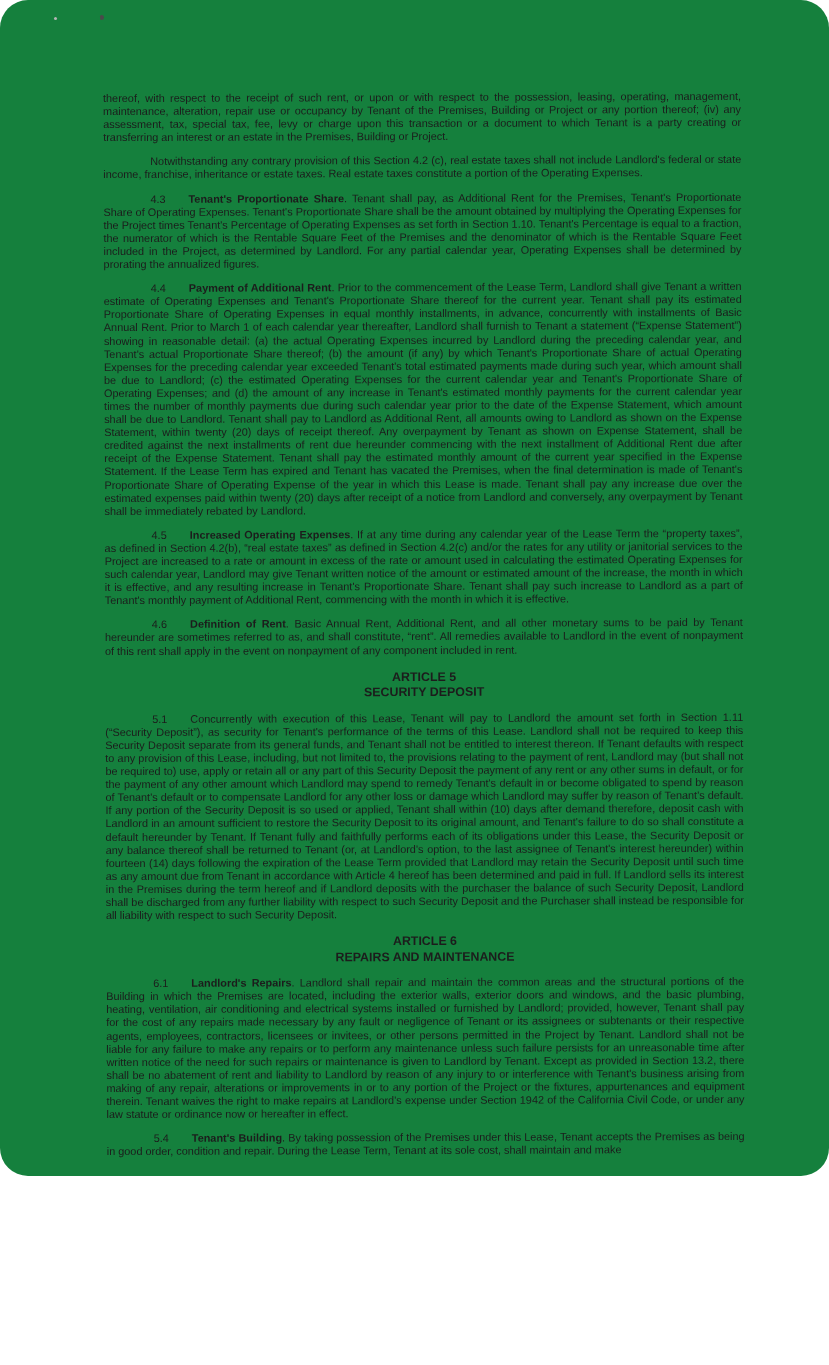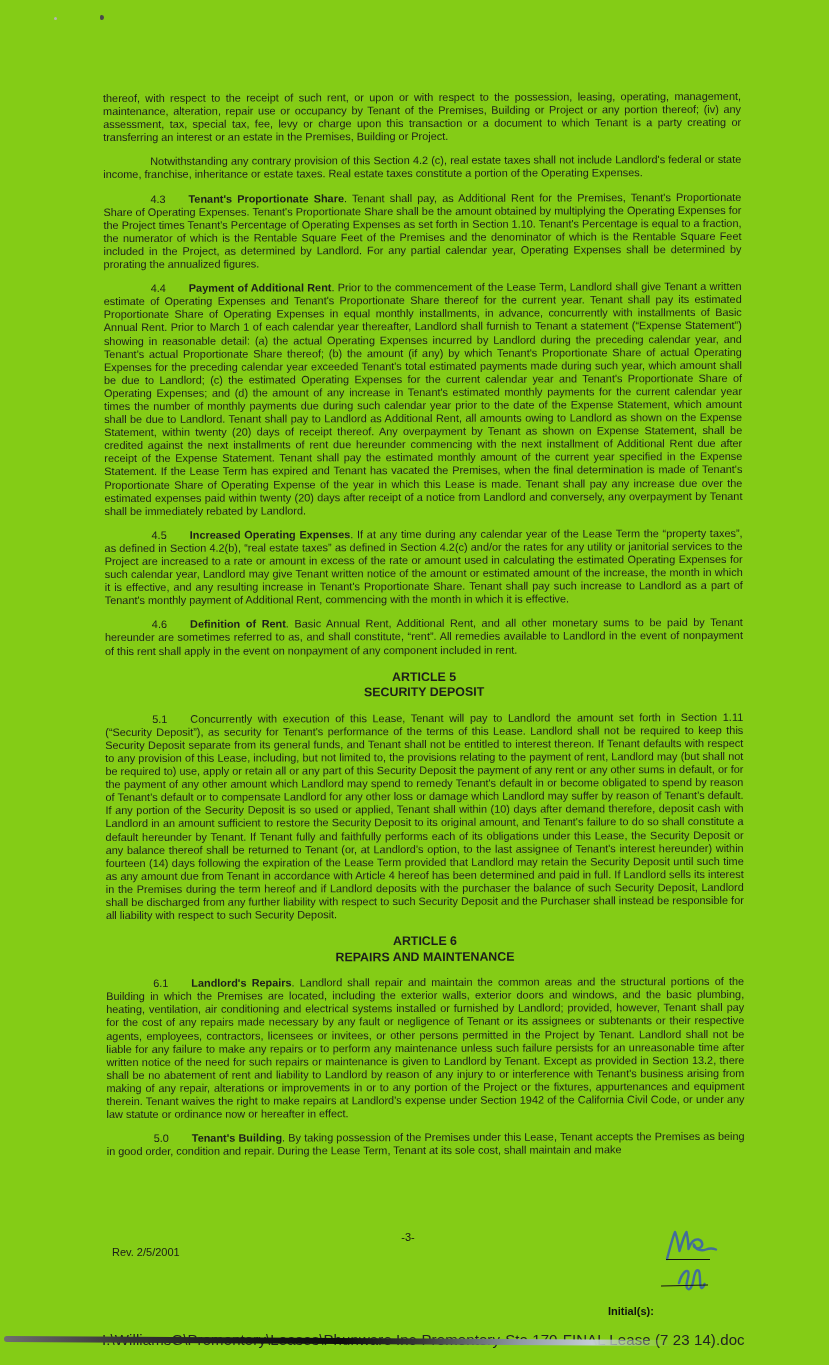--- a/index.html
+++ b/index.html
@@ -1,20 +1,21 @@
 <!DOCTYPE html>
 <html><head>
 <meta charset="utf-8">
 <style>
   html,body { margin:0; padding:0; background:#ffffff; }
   .page {
-    position:relative; width:829px; height:1365px;
-    background:#84cc16; overflow:hidden;
+    position:relative; width:829px; height:1176px;
+    background:#15803d; overflow:hidden;
     font-family:"Liberation Sans","DejaVu Sans",sans-serif;
     color:#1d1d1d;
+    border-radius:28px;
   }
   .content {
     position:absolute; left:103px; top:91px; width:638px;
     font-size:10.9px; line-height:13.1px; text-align:justify;
     transform:rotate(-0.2deg); transform-origin:50% 0;
     color:#1c1c1c;
   }
   .content p { margin:0; }
   .content p + p, .content .article + p { margin-top:11px; }
   .indent, .sect { text-indent:47px; }
@@ -76,21 +77,21 @@
 
     <p class="sect"><span class="num">5.1</span><span class="tab"></span><span>Concurrently with execution of this Lease, Tenant will pay to Landlord the amount set forth in Section 1.11 (“Security Deposit”), as security for Tenant's performance of the terms of this Lease.  Landlord shall not be required to keep this Security Deposit separate from its general funds, and Tenant shall not be entitled to interest thereon.  If Tenant defaults with respect to any provision of this Lease, including, but not limited to, the provisions relating to the payment of rent, Landlord may (but shall not be required to) use, apply or retain all or any part of this Security Deposit the payment of any rent or any other sums in default, or for the payment of any other amount which Landlord may spend to remedy Tenant's default in or become obligated to spend by reason of Tenant's default or to compensate Landlord for any other loss or damage which Landlord may suffer by reason of Tenant's default.  If any portion of the Security Deposit is so used or applied, Tenant shall within (10) days after demand therefore, deposit cash with Landlord in an amount sufficient to restore the Security Deposit to its original amount, and Tenant's failure to do so shall constitute a default hereunder by Tenant.  If Tenant fully and faithfully performs each of its obligations under this Lease, the Security Deposit or any balance thereof shall be returned to Tenant (or, at Landlord's option, to the last assignee of Tenant's interest hereunder) within fourteen (14) days following the expiration of the Lease Term provided that Landlord may retain the Security Deposit until such time as any amount due from Tenant in accordance with Article 4 hereof has been determined and paid in full.  If Landlord sells its interest in the Premises during the term hereof and if Landlord deposits with the purchaser the balance of such Security Deposit, Landlord shall be discharged from any further liability with respect to such Security Deposit and the Purchaser shall instead be responsible for all liability with respect to such Security Deposit.</span></p>
 
     <div class="article">
       <div>ARTICLE 6</div>
       <div>REPAIRS AND MAINTENANCE</div>
     </div>
 
     <p class="sect"><span class="num">6.1</span><span class="tab"></span><b>Landlord's Repairs</b><span>. Landlord shall repair and maintain the common areas and the structural portions of the Building in which the Premises are located, including the exterior walls, exterior doors and windows, and the basic plumbing, heating, ventilation, air conditioning and electrical systems installed or furnished by Landlord; provided, however, Tenant shall pay for the cost of any repairs made necessary by any fault or negligence of Tenant or its assignees or subtenants or their respective agents, employees, contractors, licensees or invitees, or other persons permitted in the Project by Tenant.  Landlord shall not be liable for any failure to make any repairs or to perform any maintenance unless such failure persists for an unreasonable time after written notice of the need for such repairs or maintenance is given to Landlord by Tenant.  Except as provided in Section 13.2, there shall be no abatement of rent and liability to Landlord by reason of any injury to or interference with Tenant's business arising from making of any repair, alterations or improvements in or to any portion of the Project or the fixtures, appurtenances and equipment therein.  Tenant waives the right to make repairs at Landlord's expense under Section 1942 of the California Civil Code, or under any law statute or ordinance now or hereafter in effect.</span></p>
 
-    <p class="sect"><span class="num">5.0</span><span class="tab"></span><b>Tenant's Building</b><span>. By taking possession of the Premises under this Lease, Tenant accepts the Premises as being in good order, condition and repair.  During the Lease Term, Tenant at its sole cost, shall maintain and make</span></p>
+    <p class="sect"><span class="num">5.4</span><span class="tab"></span><b>Tenant's Building</b><span>. By taking possession of the Premises under this Lease, Tenant accepts the Premises as being in good order, condition and repair.  During the Lease Term, Tenant at its sole cost, shall maintain and make</span></p>
 
   </div>
 
   <div class="pagenum">-3-</div>
   <div class="rev">Rev. 2/5/2001</div>
   <div class="initials-label">Initial(s):</div>
 
   <svg class="sig sig1" width="54" height="34" viewBox="0 0 54 34">
     <path d="M3 31 C6 20 9 8 11 4 C13 9 14.5 17 15.5 23 C17.5 16 20.5 7 22.5 4 C23.5 9 24.5 16 24.5 21 C26.5 14.5 30.5 10.5 34.5 11.5 C38.5 12.5 39.5 17.5 36.5 19.5 C33.5 21.5 29.5 19.5 29.8 16.5 C31.5 21.5 37 23.5 42 21.5 C46 20 49.5 20.5 52 21.5" fill="none" stroke="#3c63aa" stroke-width="2.4" stroke-linecap="round" stroke-linejoin="round" opacity="0.9"></path>
   </svg>

